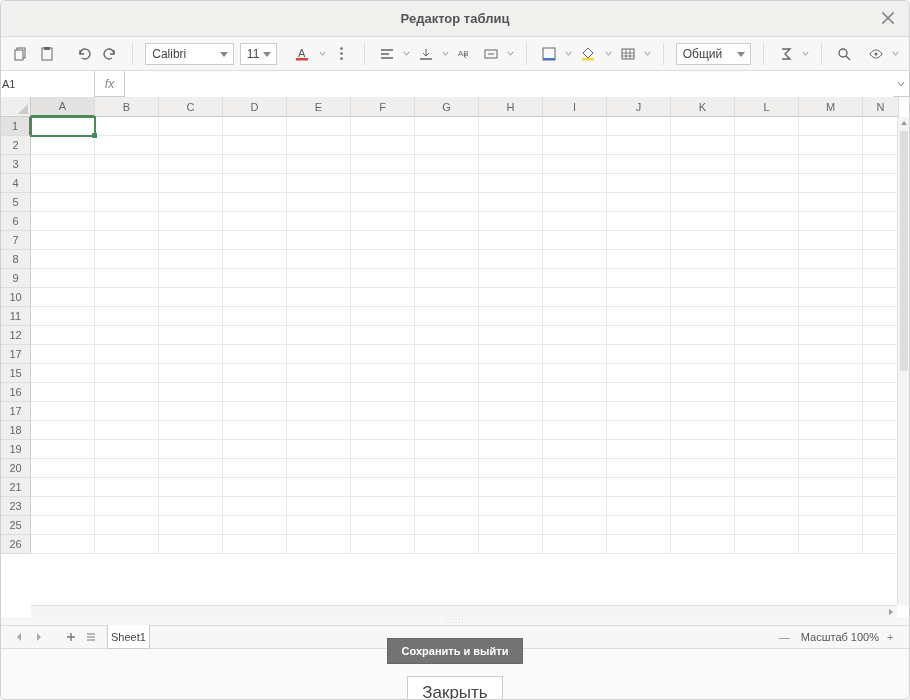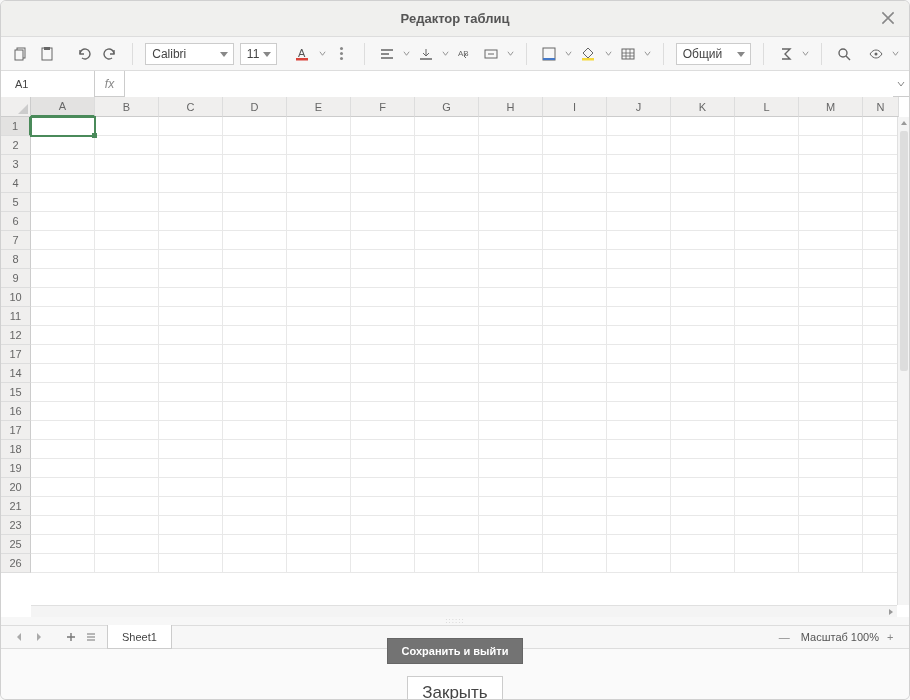--- a/index.html
+++ b/index.html
@@ -14,21 +14,21 @@
 .chev { width: 8px; display: inline-flex; align-items: center; justify-content: center; }
 .chev svg { width: 7px; height: 7px; }
 .select { height: 22px; border: 1px solid #ccc; background: #fff; font-size: 12px; padding: 0 18px 0 6px; display: flex; align-items: center; position: relative; }
 .select::after { content: ""; position: absolute; right: 5px; top: 8px; border-left: 4px solid transparent; border-right: 4px solid transparent; border-top: 5px solid #888; }
 .font-sel { width: 95px; }
 .size-sel { width: 37px; }
 .fmt-sel { width: 80px; }
 .dots { display: flex; flex-direction: column; gap: 2px; justify-content: center; }
 .dots span { width: 3px; height: 3px; border-radius: 50%; background: #888; }
 .formula-bar { height: 26px; display: flex; align-items: center; border-bottom: 1px solid #ccc; background: #fff; }
-.name-box { width: 94px; height: 26px; border-right: 1px solid #ccc; padding: 0 14px; font-size: 11px; display: flex; align-items: center; background: #fff; }
+.name-box { width: 94px; height: 26px; border-right: 1px solid #ccc; padding: 0 1px; font-size: 11px; display: flex; align-items: center; background: #fff; }
 .fx { width: 30px; height: 26px; border-right: 1px solid #ccc; display: flex; align-items: center; justify-content: center; font-style: italic; color: #888; font-size: 12px; }
 .formula-in { flex: 1; height: 26px; border: none; padding: 0 6px; font-size: 11px; }
 .fb-chev { width: 16px; color: #888; display: flex; align-items: center; justify-content: center; }
 .grid-wrap { position: relative; height: 520px; overflow: hidden; background: #fff; }
 .grid { display: flex; flex-direction: column; }
 .row { display: flex; }
 .corner { width: 30px; height: 20px; background: #f0efee; border-right: 1px solid #ccc; border-bottom: 1px solid #ccc; display: flex; align-items: flex-end; justify-content: flex-end; padding: 2px; }
 .corner svg { width: 10px; height: 10px; }
 .colh { width: 64px; height: 20px; background: #f0efee; border-right: 1px solid #ddd; border-bottom: 1px solid #ccc; display: flex; align-items: center; justify-content: center; font-size: 11px; color: #666; }
 .colh.sel { background: #e3e2e1; border-bottom: 2px solid #4a8a5a; }
@@ -40,21 +40,21 @@
 .cell.active { outline: 2px solid #4a8a5a; outline-offset: -1px; position: relative; z-index: 2; }
 .cell.active::after { content: ""; position: absolute; right: -3px; bottom: -3px; width: 5px; height: 5px; background: #4a8a5a; }
 .vscroll { position: absolute; right: 0; top: 20px; width: 12px; bottom: 12px; background: #f4f4f4; border-left: 1px solid #e0e0e0; }
 .vscroll .vup { position: absolute; top: 0; width: 100%; height: 12px; display: flex; align-items: center; justify-content: center; color: #888; }
 .vscroll .thumb { position: absolute; top: 14px; width: 8px; left: 2px; height: 240px; background: #ddd; border-radius: 2px; }
 .hscroll { position: absolute; bottom: 0; left: 30px; right: 12px; height: 12px; background: #f4f4f4; border-top: 1px solid #e0e0e0; }
 .hscroll .hr { position: absolute; right: 0; height: 100%; width: 12px; display: flex; align-items: center; justify-content: center; color: #888; }
 .grip { text-align: center; font-size: 8px; color: #ccc; letter-spacing: 1px; margin-top: -1px; }
 .tabbar { height: 24px; display: flex; align-items: center; padding: 0 8px; background: #f7f7f7; border-top: 1px solid #ddd; border-bottom: 1px solid #ddd; font-size: 11px; }
 .tabbar .nav { width: 16px; display: flex; align-items: center; justify-content: center; color: #999; margin: 0 2px; }
-.tabbar .tab { height: 24px; padding: 0 14px; display: flex; align-items: center; background: #fff; border: 1px solid #ccc; border-top: none; font-size: 11px; margin-left: 6px; }
+.tabbar .tab { height: 24px; padding: 0 3px; display: flex; align-items: center; background: #fff; border: 1px solid #ccc; border-top: none; font-size: 11px; margin-left: 6px; }
 .tabbar .right { margin-left: auto; display: flex; align-items: center; gap: 8px; color: #555; }
 .tabbar .zoom-btn { width: 14px; color: #888; }
 .footer { height: 50px; display: flex; align-items: center; justify-content: center; gap: 12px; background: #fafafa; flex-direction: column; }
 .btn-pri { padding: 6px 14px; background: #737373; color: #fff; border: 1px solid #666; font-size: 11px; font-weight: bold; }
 .btn-sec { padding: 6px 14px; background: #fff; color: #444; border: 1px solid #ccc; font-size: 17px; }
 </style>
 </head>
 <body>
 
 <div class="titlebar">
@@ -487,37 +487,20 @@
         <div class="cell"></div>
         <div class="cell"></div>
         <div class="cell"></div>
         <div class="cell"></div>
         <div class="cell"></div>
         <div class="cell"></div>
         <div class="cell"></div>
         <div class="cell last"></div>
       </div>
       <div class="row">
-        <div class="rowh">14</div>
-        <div class="cell"></div>
-        <div class="cell"></div>
-        <div class="cell"></div>
-        <div class="cell"></div>
-        <div class="cell"></div>
-        <div class="cell"></div>
-        <div class="cell"></div>
-        <div class="cell"></div>
-        <div class="cell"></div>
-        <div class="cell"></div>
-        <div class="cell"></div>
-        <div class="cell"></div>
-        <div class="cell"></div>
-        <div class="cell last"></div>
-      </div>
-      <div class="row">
         <div class="rowh">15</div>
         <div class="cell"></div>
         <div class="cell"></div>
         <div class="cell"></div>
         <div class="cell"></div>
         <div class="cell"></div>
         <div class="cell"></div>
         <div class="cell"></div>
         <div class="cell"></div>
         <div class="cell"></div>

